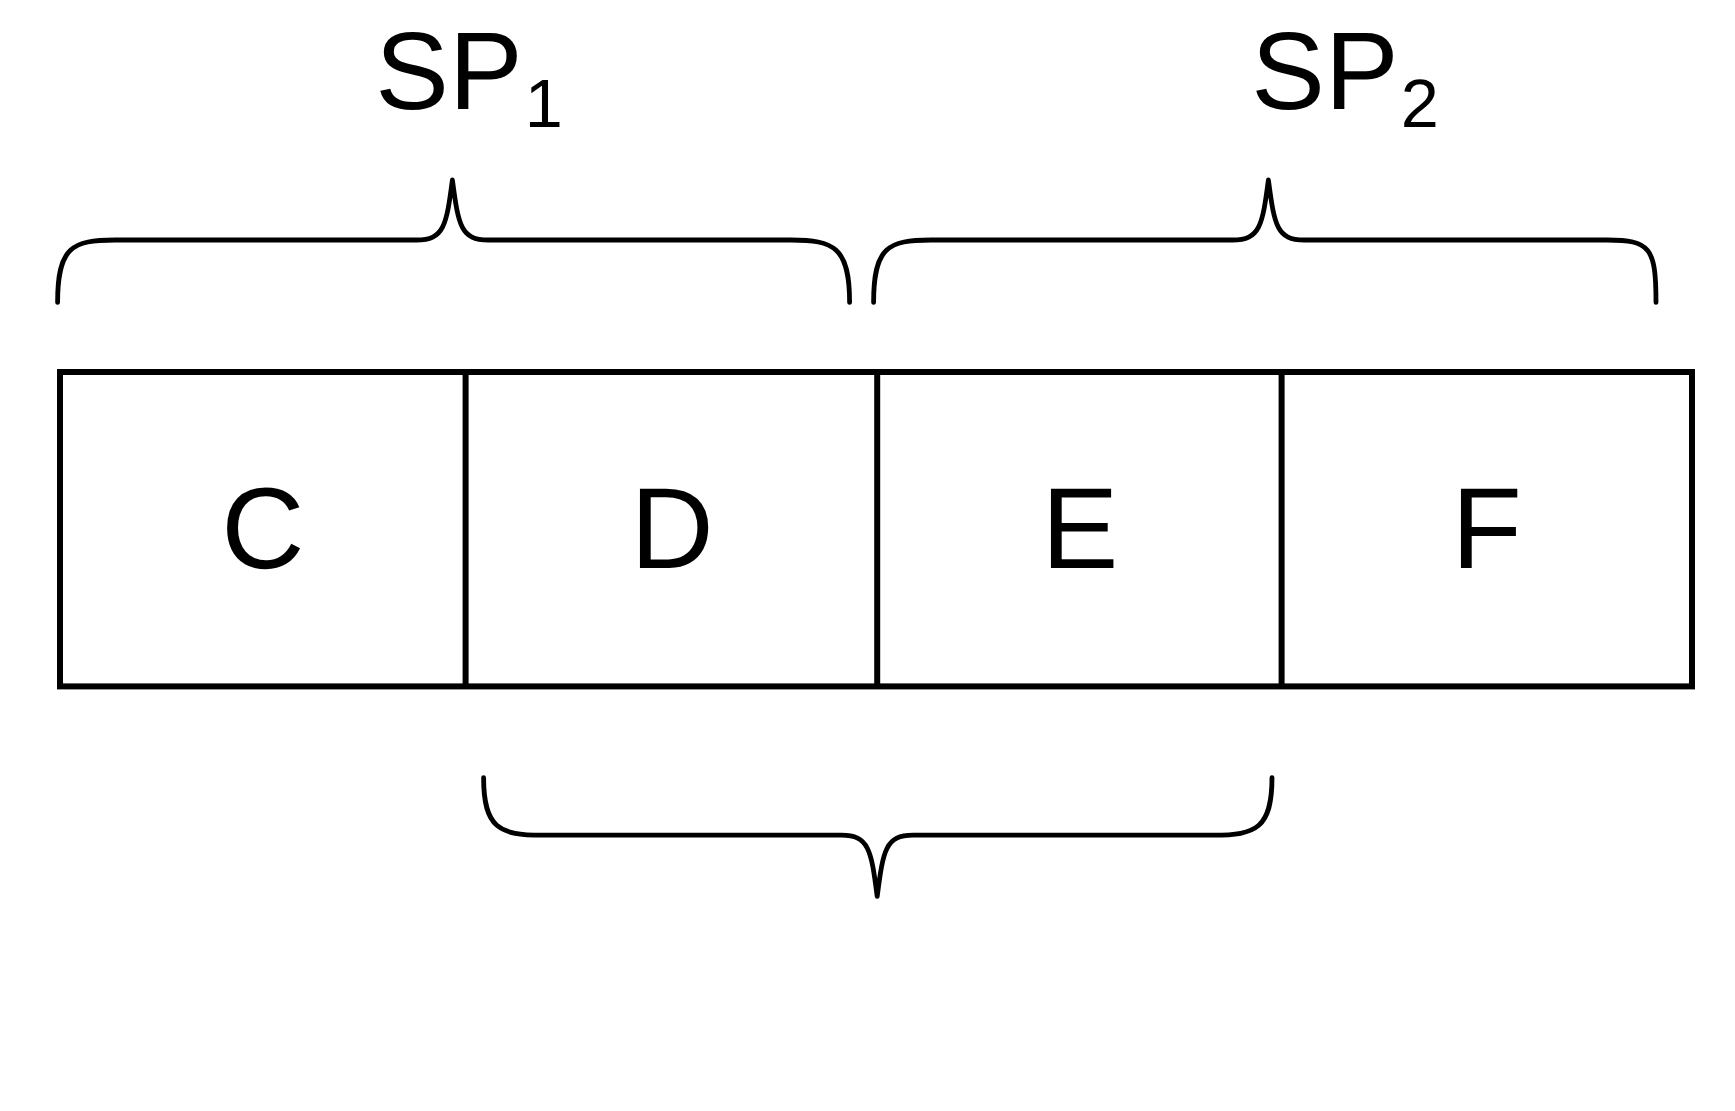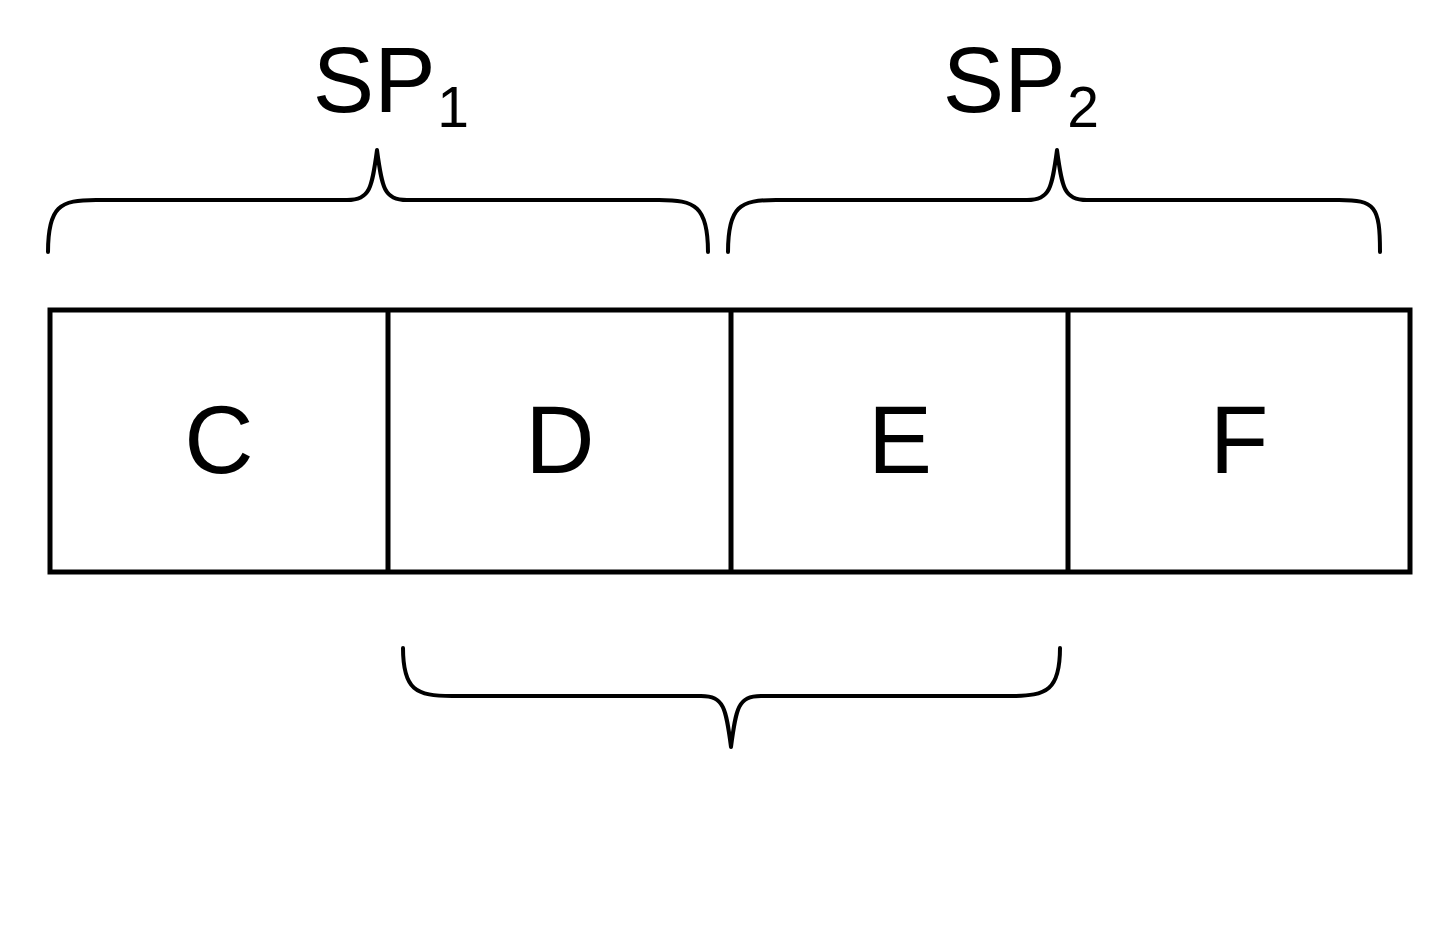--- a/index.html
+++ b/index.html
@@ -50,21 +50,20 @@
   }
   .span-label {
     position: absolute;
     font-family: "Liberation Sans", sans-serif;
     font-size: 92px;
     color: #000000;
     line-height: 1;
     white-space: nowrap;
     transform: translateX(-50%);
     letter-spacing: 0px;
-    margin-top: 20px;
   }
   .span-label sub {
     font-size: 0.62em;
     vertical-align: baseline;
     position: relative;
     top: 0.26em;
     left: 0.03em;
   }
 </style>
 </head>
@@ -115,18 +114,18 @@
                L 1011,696
                C 1047,696 1060,690 1060,648"></path>
     </g>
 
   </svg>
 
   <div class="span-label" style="left:390px; top:14px;">
     <span>SP</span><sub>1</sub>
   </div>
 
-  <div class="span-label" style="left:1020px; top:14px;">
+  <div class="span-label" style="left:1120px; top:14px;">
     <span>SP</span><sub>2</sub>
   </div>
 
 
 </div>
 
 </body></html>

